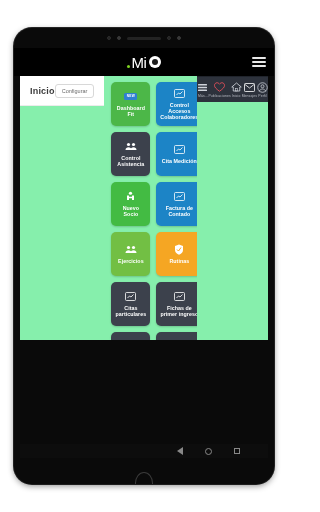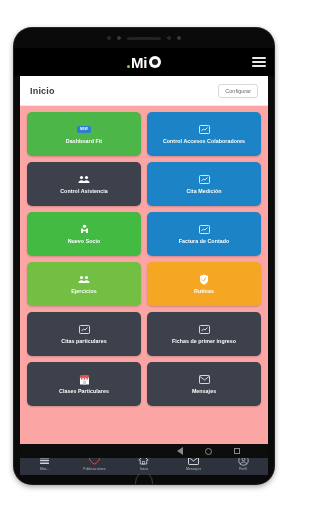--- a/index.html
+++ b/index.html
@@ -33,44 +33,44 @@
   .speaker-grille { width: 34px; height: 3px; border-radius: 2px; background: #232323; }
 
   
   #app-topbar {
     height: 28px; position: relative;
     display: flex; align-items: center; justify-content: center;
     background: #000;
   }
   #brand-logo { display: flex; align-items: center; gap: 1px; }
   #brand-dot { width: 3px; height: 3px; border-radius: 50%; background: #7ed321; align-self: flex-end; margin-bottom: 2px; }
-  #brand-text { color: #fff; font-size: 15px; font-weight: bold; letter-spacing: -.3px; line-height: 1; }
+  #brand-text { color: #fff; font-size: 15px; font-weight: normal; letter-spacing: -.3px; line-height: 1; }
   #brand-mark {
     width: 12px; height: 12px; border-radius: 50%;
     background: #fff; position: relative; margin-left: 1px;
     display: flex; align-items: center; justify-content: center;
   }
   #brand-mark::after {
     content: ""; width: 6px; height: 6px; border-radius: 50%;
     background: #1d1d1d;
   }
   #menu-btn {
     position: absolute; right: 8px; top: 50%; transform: translateY(-50%);
     width: 14px; display: flex; flex-direction: column; gap: 2px;
     cursor: pointer;
   }
   #menu-btn span { display: block; height: 2px; background: #e8e8e8; border-radius: 1px; }
 
   
   #screen {
     position: absolute; left: 6px; top: 48px;
-    width: 248px; height: 399px;
-    background: #fca5a5;
+    width: 248px; height: 264px;
+    background: #86efac;
     overflow: hidden;
-    display: flex; flex-direction: column;
+    display: flex; flex-direction: row;
   }
 
   
   #page-header {
     flex: 0 0 auto;
     height: 30px;
     background: #fff;
     display: flex; align-items: center; justify-content: space-between;
     padding: 0 10px;
     border-bottom: 1px solid #ececec;

